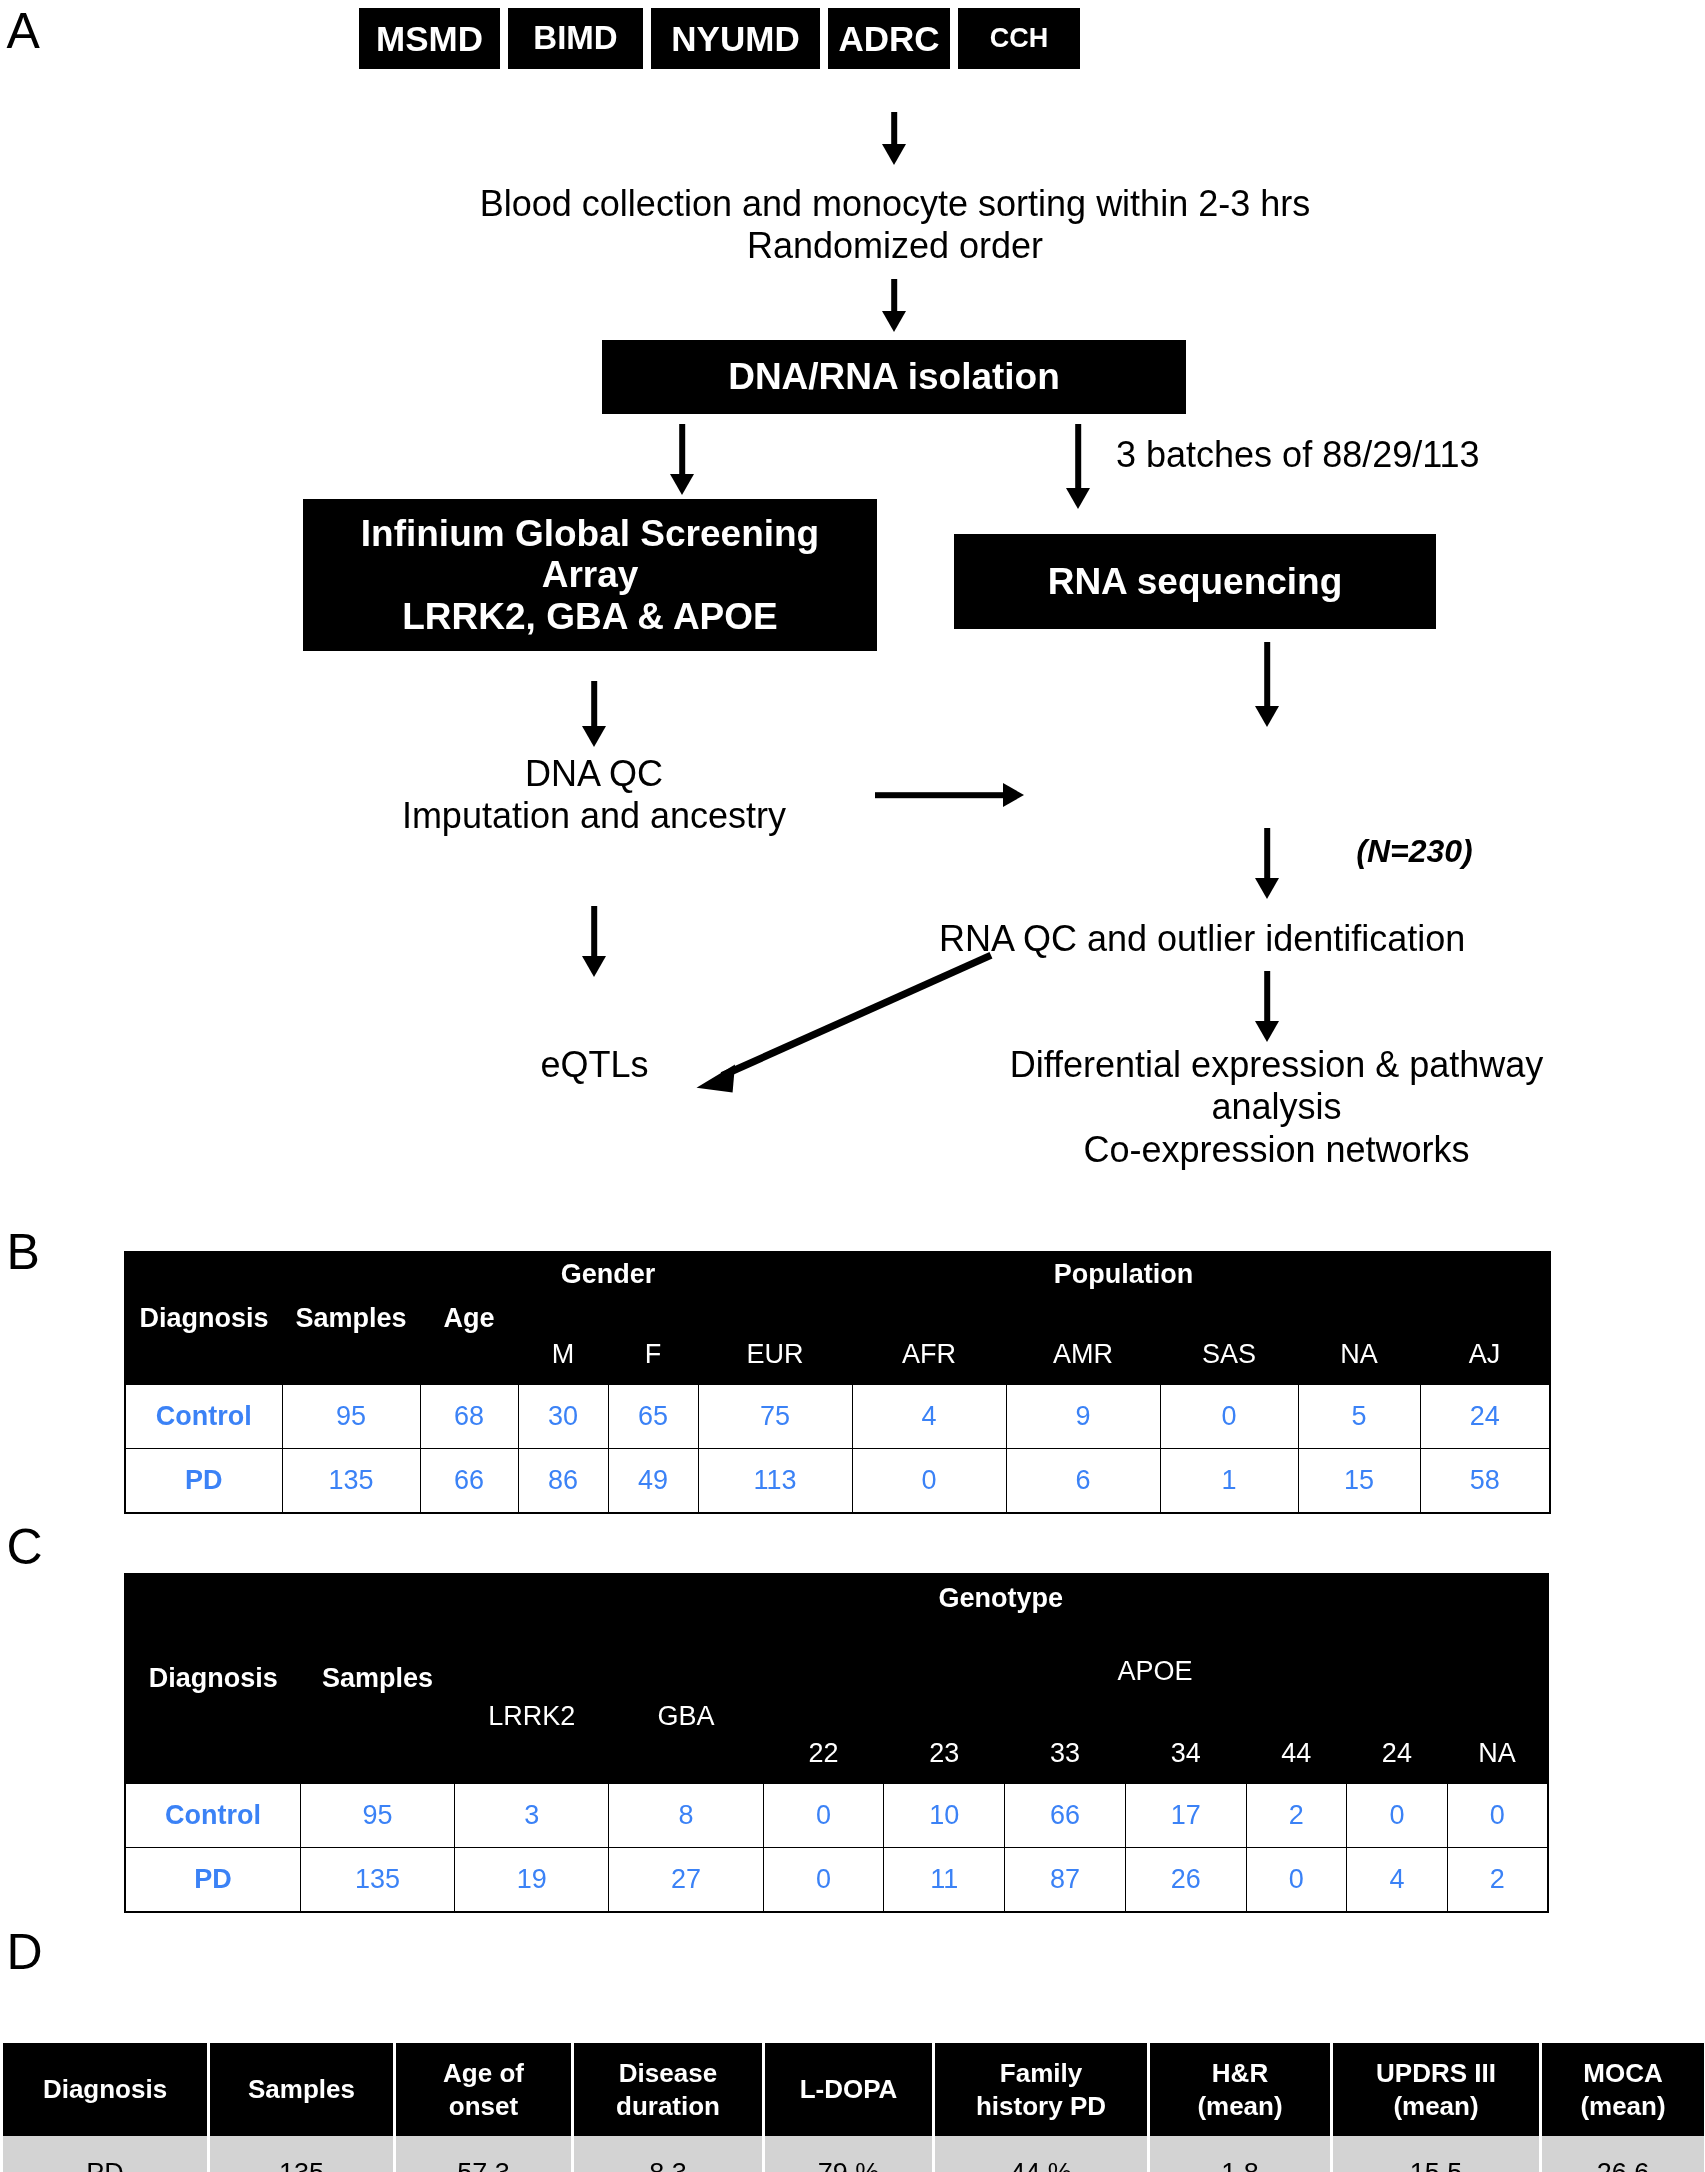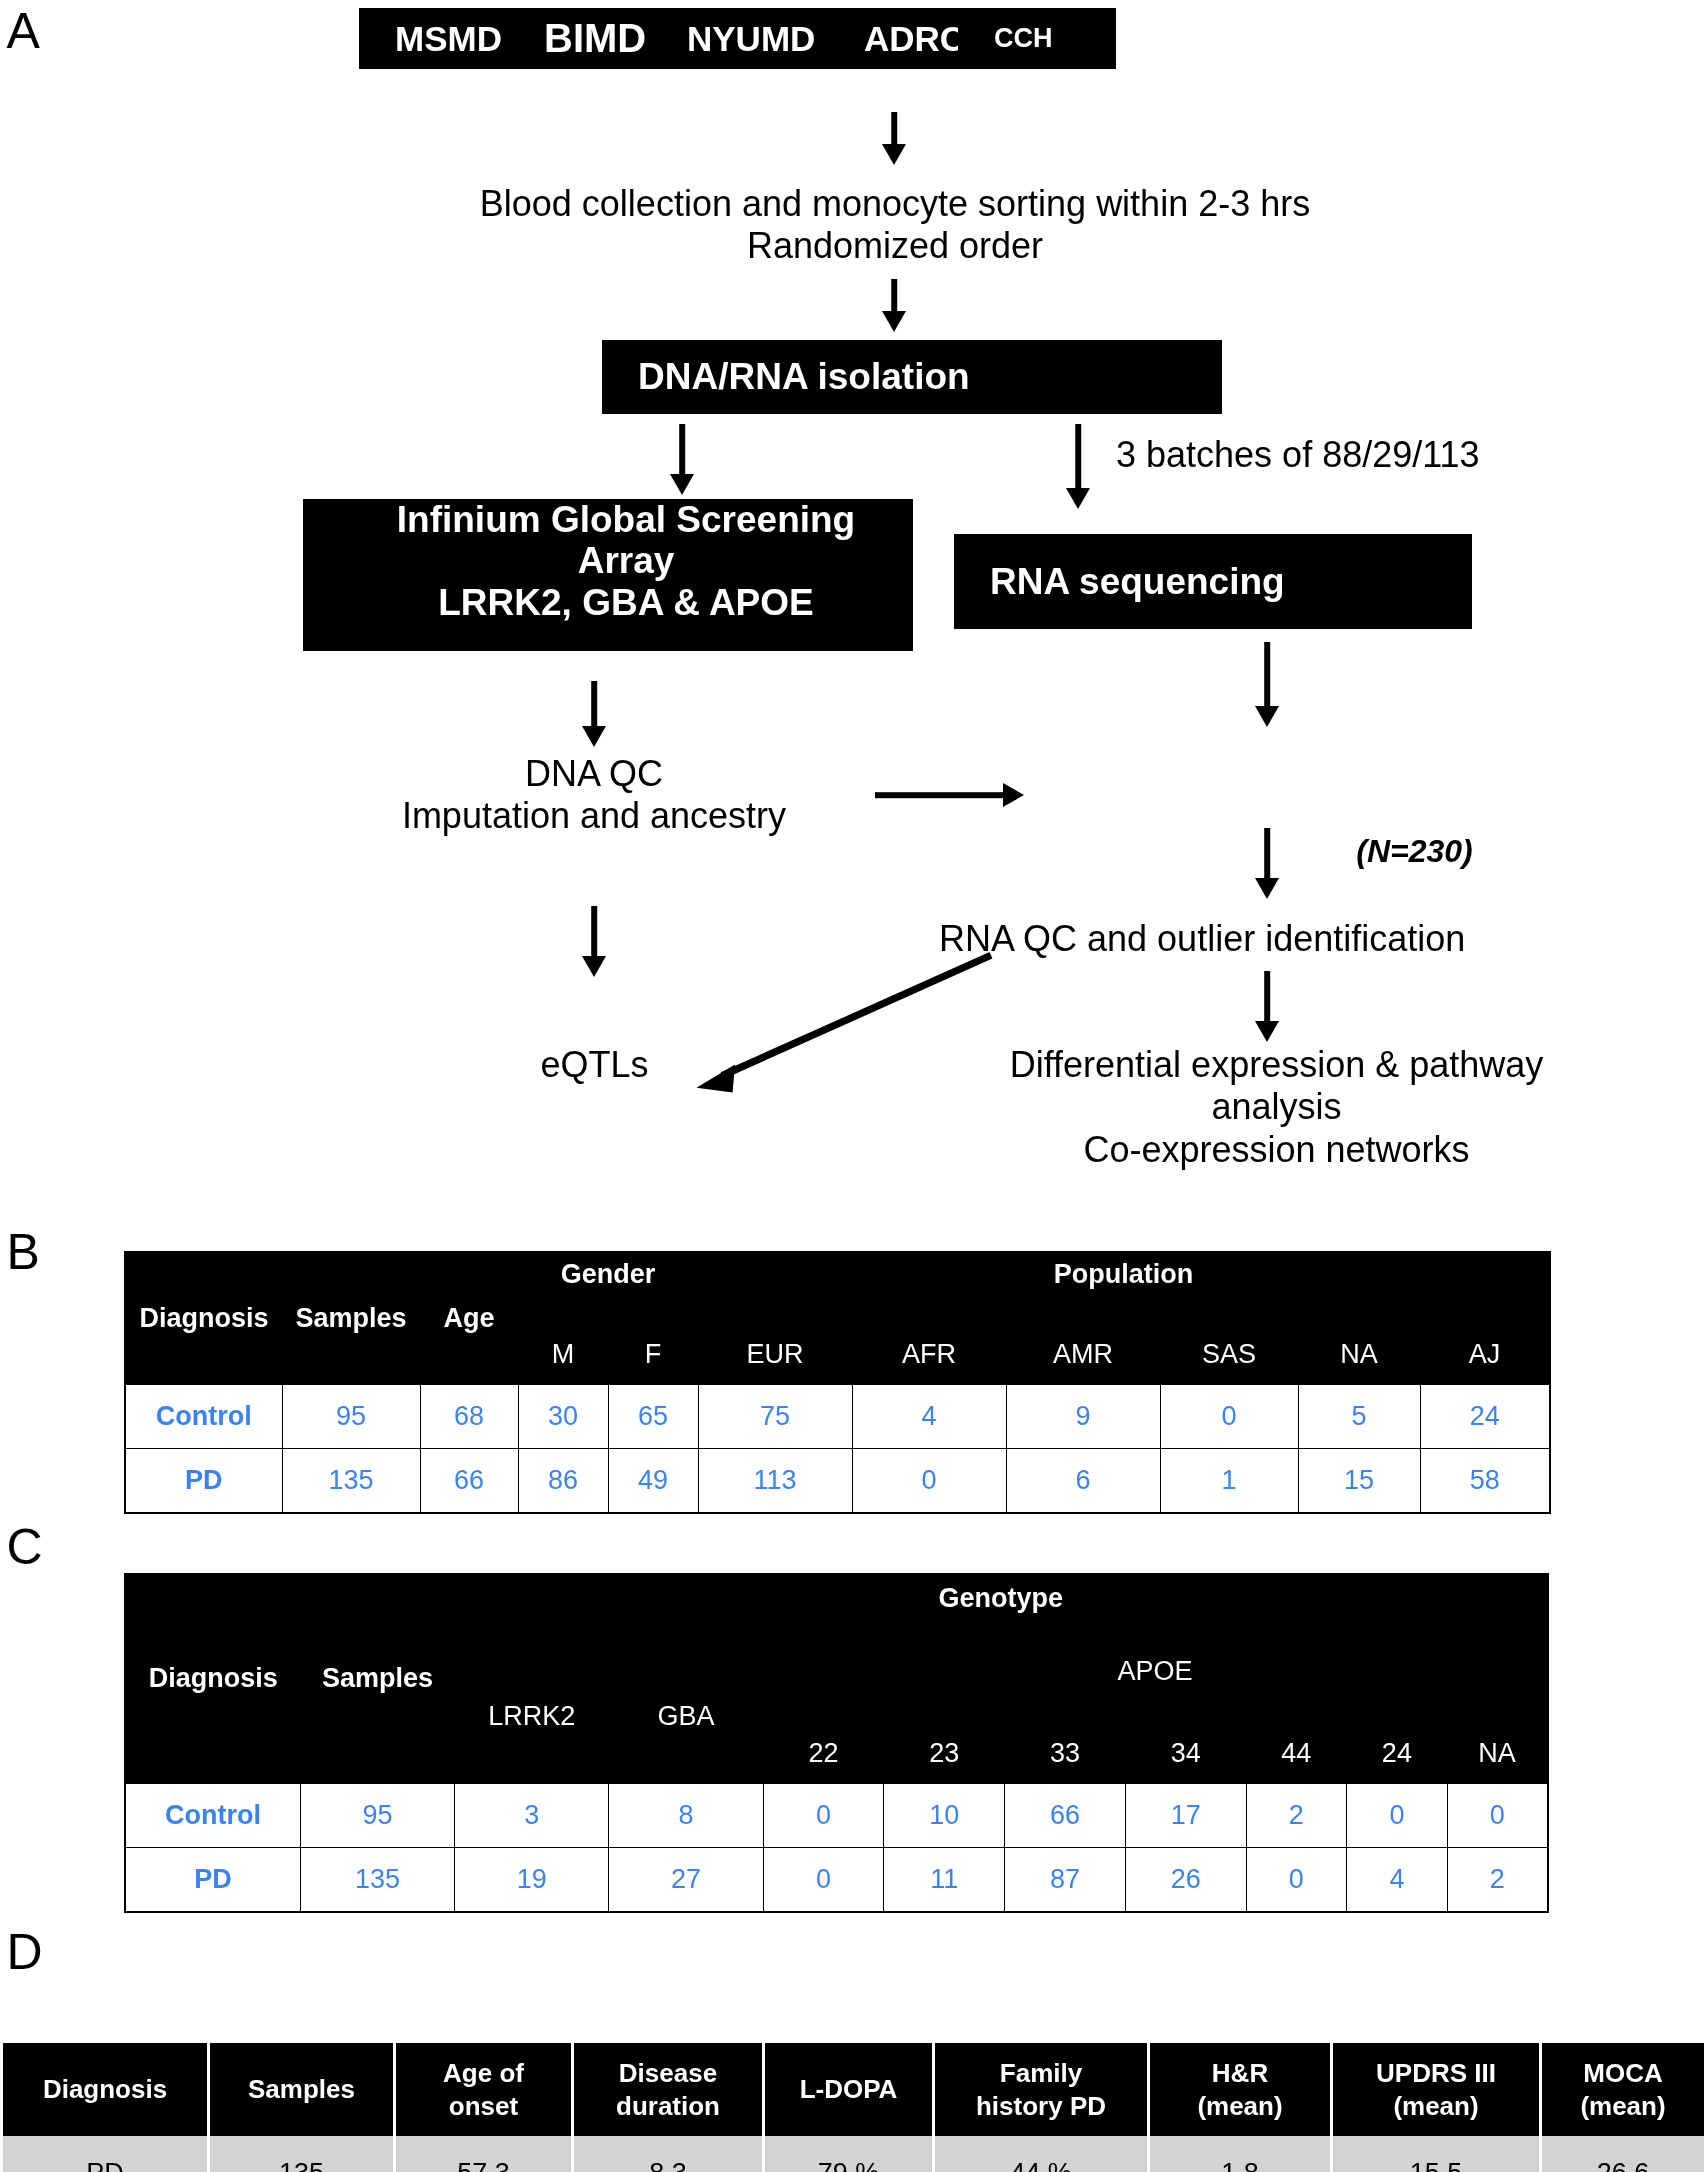--- a/index.html
+++ b/index.html
@@ -6,22 +6,22 @@
   body{width:1705px;height:2172px;position:relative;
        font-family:"Liberation Sans","DejaVu Sans",sans-serif;color:#000;
        -webkit-font-smoothing:antialiased;}
 
   .panel-label{position:absolute;font-size:50px;font-weight:400;line-height:1;}
 
   
   #panel-a{position:absolute;left:0;top:0;width:1705px;height:1204px;}
 
   .bbox{position:absolute;background:#000;color:#fff;display:flex;
-        align-items:center;justify-content:flex-start;text-align:center;
-        font-weight:700;line-height:1.12;padding-left:36px;}
+        align-items:center;justify-content:center;text-align:center;
+        font-weight:700;line-height:1.12;}
 
   .ftext{position:absolute;text-align:center;line-height:1.18;font-weight:400;}
 
   
   .varrow{position:absolute;width:0;}
   .varrow .shaft{position:absolute;left:50%;top:0;transform:translateX(-50%);
                  width:5.6px;background:#000;}
   .varrow .head{position:absolute;left:50%;transform:translateX(-50%);
                 width:0;height:0;border-left:12px solid transparent;
                 border-right:12px solid transparent;border-top:21px solid #000;}
@@ -61,21 +61,21 @@
 </head>
 <body>
 
 <div id="panel-a">
 
   <div class="panel-label" style="left:6.4px;top:6.4px;">A</div>
 
   <div class="bbox" style="left:359px;top:8px;width:141px;height:61px;font-size:35px;">
     <span>MSMD</span>
   </div>
-  <div class="bbox" style="left:508px;top:8px;width:135px;height:61px;font-size:40px;">
+  <div class="bbox" style="left:508px;top:8px;width:135px;height:61px;font-size:33px;">
     <span>BIMD</span>
   </div>
   <div class="bbox" style="left:651px;top:8px;width:169px;height:61px;font-size:35px;">
     <span>NYUMD</span>
   </div>
   <div class="bbox" style="left:828px;top:8px;width:122px;height:61px;font-size:35px;">
     <span>ADRC</span>
   </div>
   <div class="bbox" style="left:958px;top:8px;width:122px;height:61px;font-size:27px;">
     <span>CCH</span>

